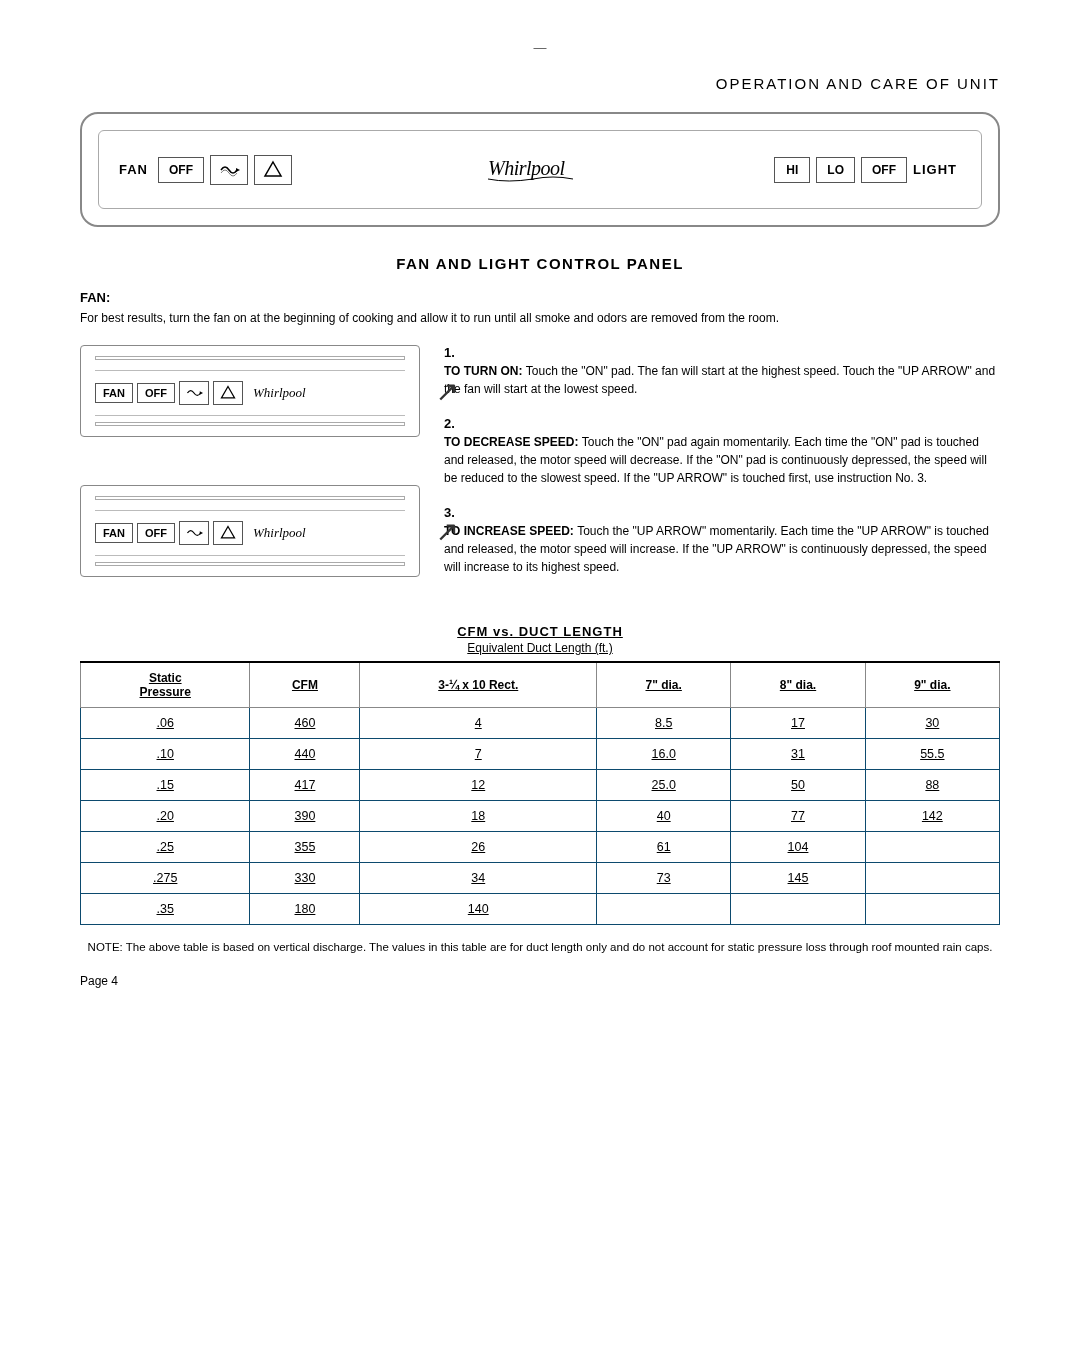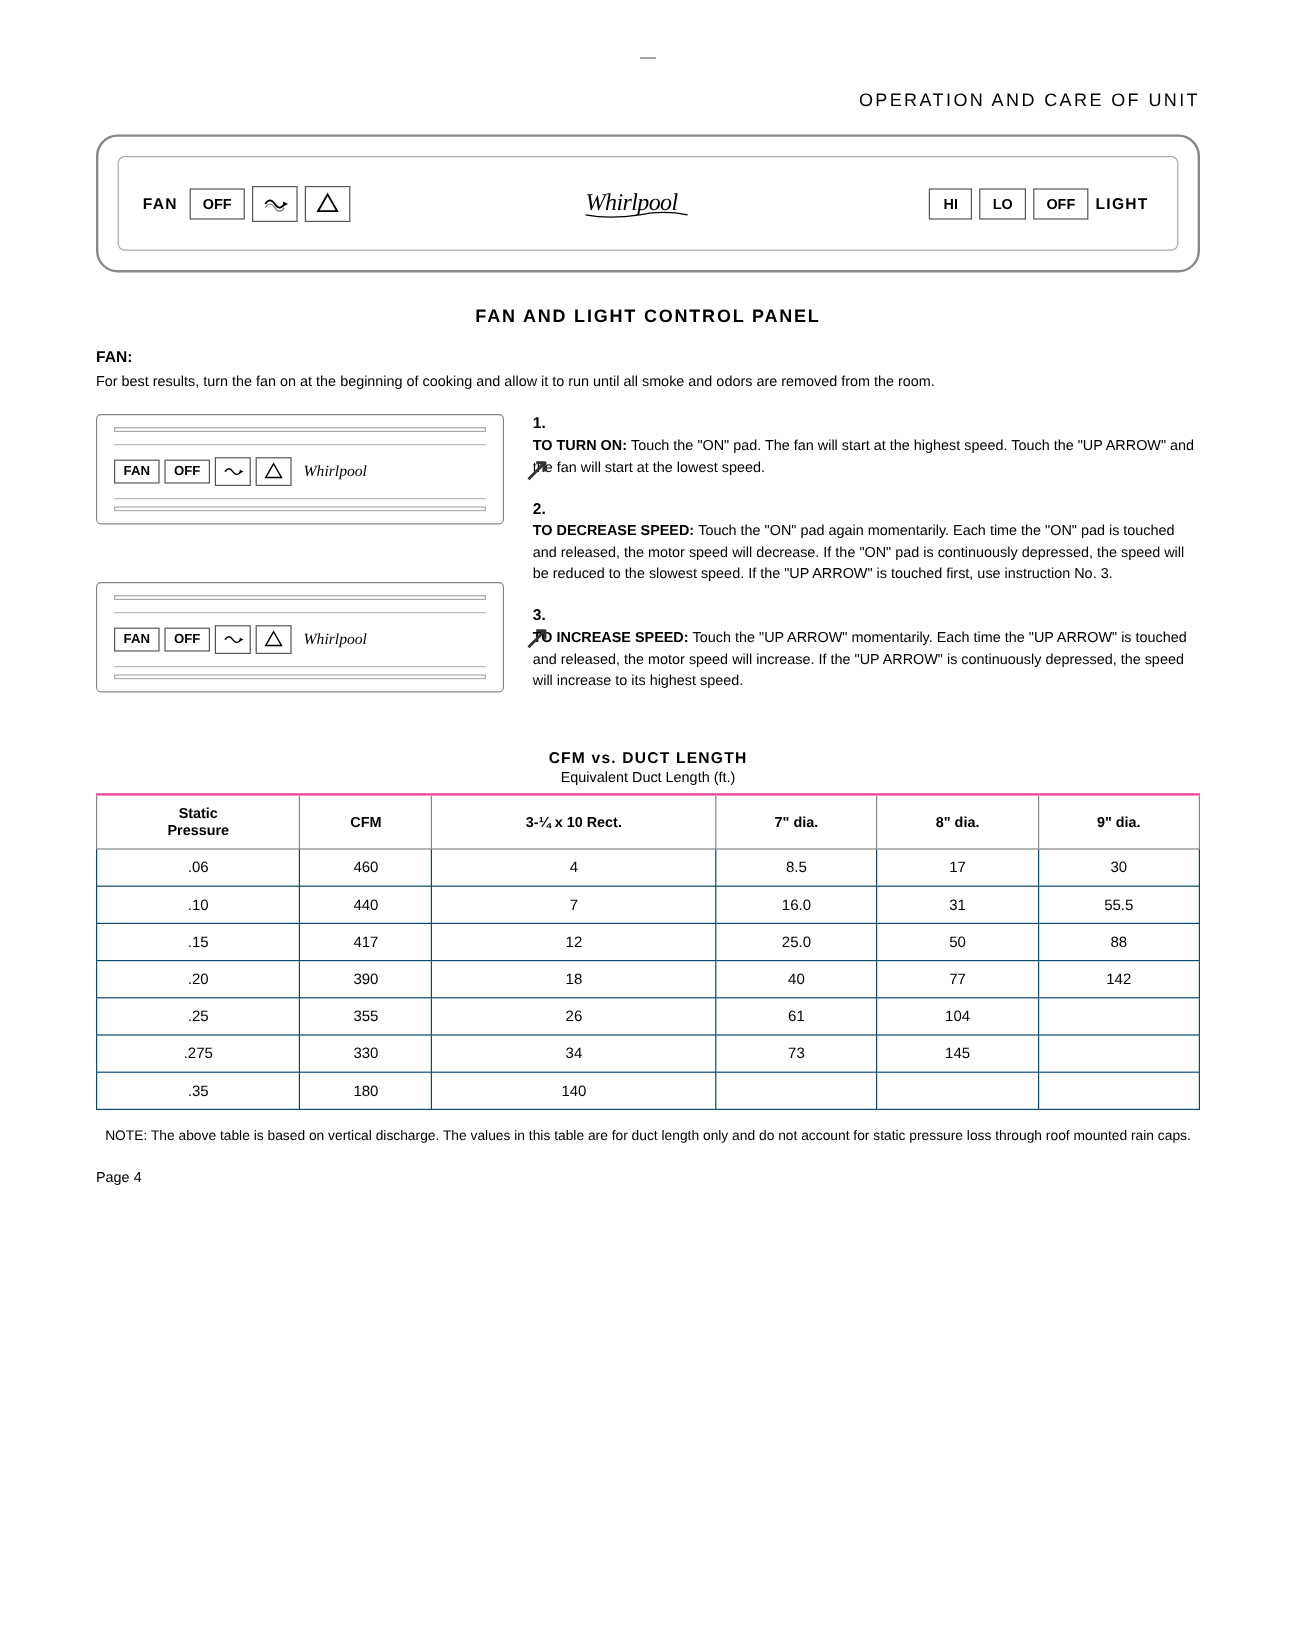--- a/index.html
+++ b/index.html
@@ -124,20 +124,21 @@
       display: inline;
     }
     .step-text {
       font-size: 12px;
       line-height: 1.5;
     }
 
     
     .table-section {
       margin-top: 20px;
+      text-decoration: underline;
     }
     .table-title {
       text-align: center;
       font-size: 13px;
       font-weight: bold;
       letter-spacing: 1px;
       margin-bottom: 2px;
     }
     .table-subtitle {
       text-align: center;
@@ -156,21 +157,21 @@
       font-weight: bold;
       background: #fff;
       font-size: 12px;
     }
     table.cfm-table td {
       border: 1px solid #0c4a6e;
       padding: 8px 10px;
       text-align: center;
     }
     table.cfm-table tr:first-child th {
-      border-top: 2px solid #ec4899;
+      border-top: 2px solid #000000;
     }
 
     .note-text {
       font-size: 11.5px;
       margin-top: 14px;
       line-height: 1.5;
       text-align: center;
     }
     .page-num {
       font-size: 12px;

